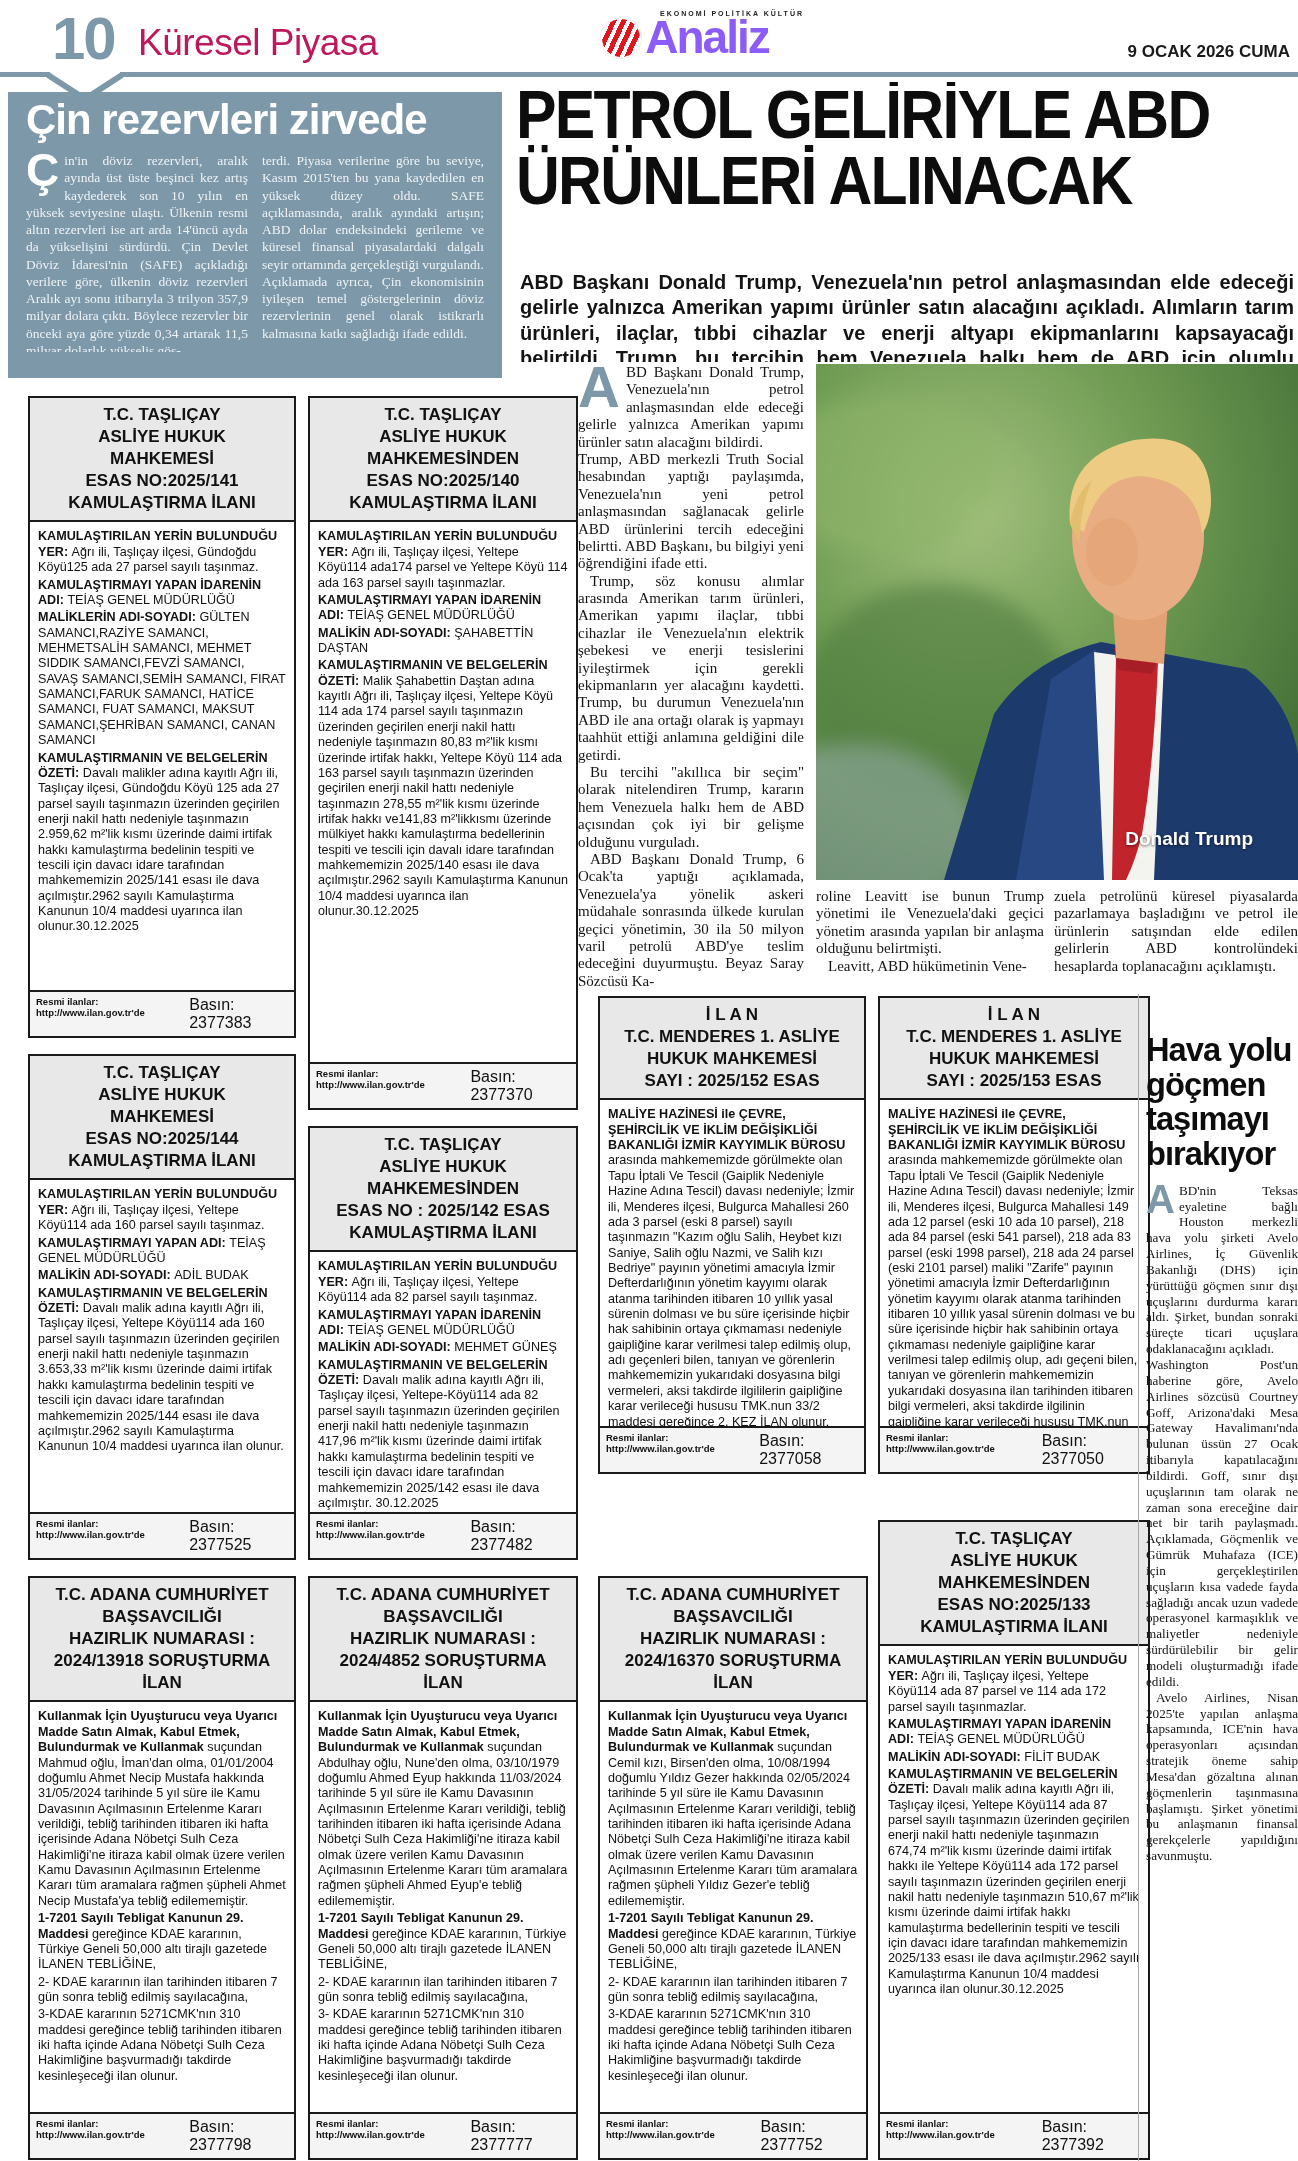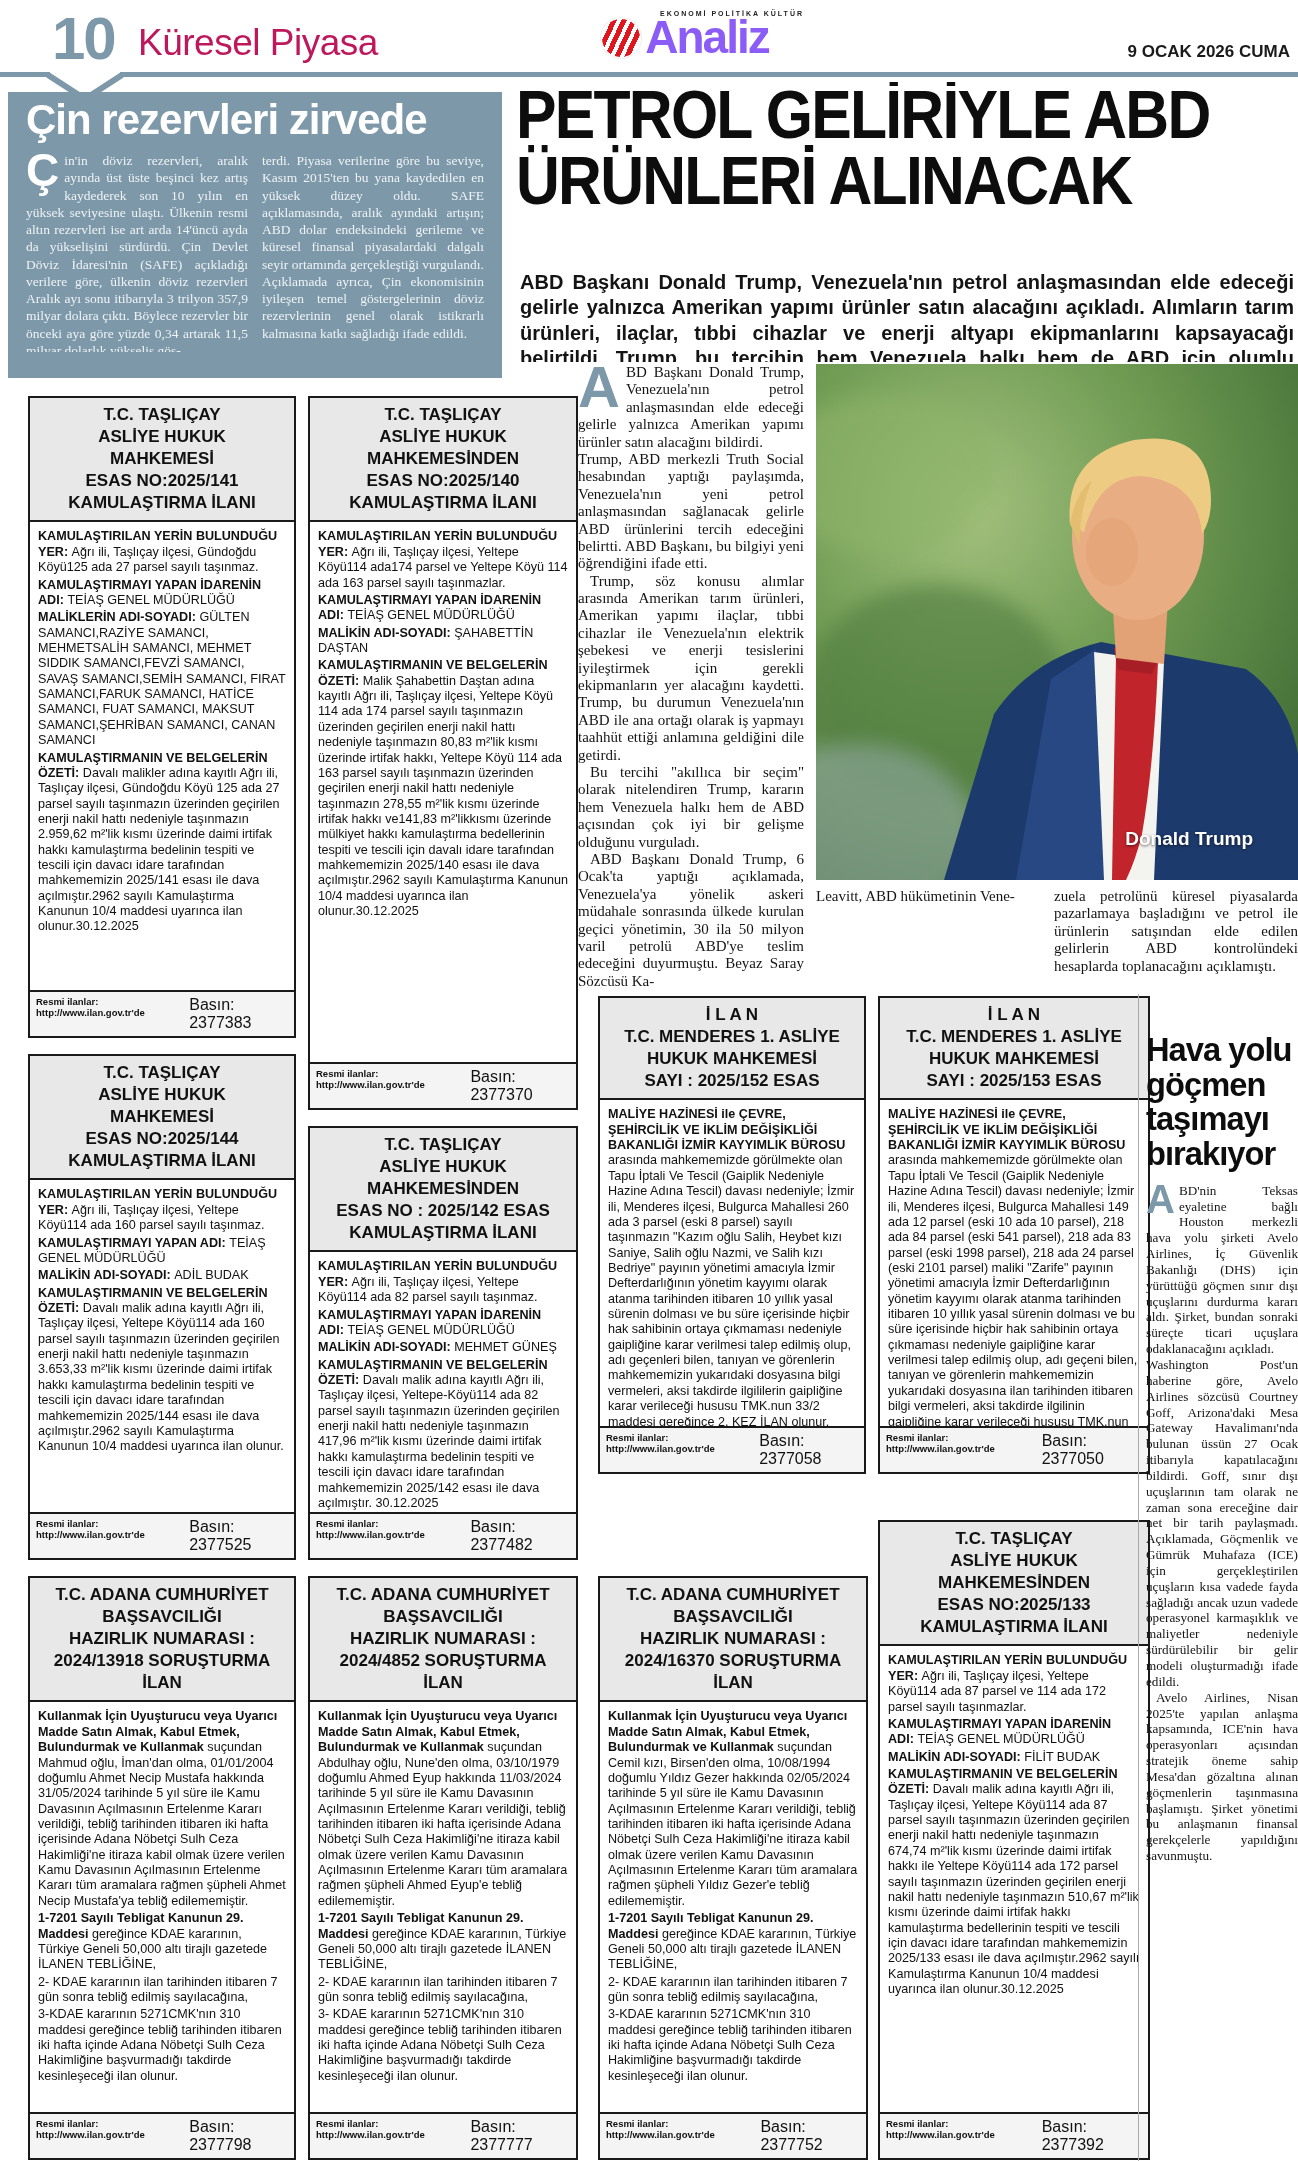--- a/index.html
+++ b/index.html
@@ -160,20 +160,21 @@
       <ellipse cx="322" cy="172" rx="66" ry="84" fill="#e9ad83"></ellipse>
       <ellipse cx="296" cy="188" rx="26" ry="34" fill="#e2a276" opacity="0.7"></ellipse>
 
       <path d="M254 160 Q248 92 318 76 Q386 66 394 122 Q398 152 386 170 Q382 118 326 112 Q282 112 268 168 Z" fill="#edcb83"></path>
       <path d="M254 160 Q260 128 276 116 Q262 150 264 182 Z" fill="#e3bd70"></path>
     </svg>
     <div class="caption">Donald Trump</div>
   </div>
 
   <div class="art-col art-col2">
+      <p>roline Leavitt ise bunun Trump yönetimi ile Venezuela'daki geçici yönetim arasında yapılan bir anlaşma olduğunu belirtmişti.</p>
       <p>Leavitt, ABD hükümetinin Vene-</p>
     </div>
   <div class="art-col art-col3">
       <p>zuela petrolünü küresel piyasalarda pazarlamaya başladığını ve petrol ile ürünlerin satışından elde edilen gelirlerin ABD kontrolündeki hesaplarda toplanacağını açıklamıştı.</p>
     </div>
 
   <div class="slot slot-141">
   <div class="notice-box">
     <div class="n-head">
           <div>T.C. TAŞLIÇAY</div>

